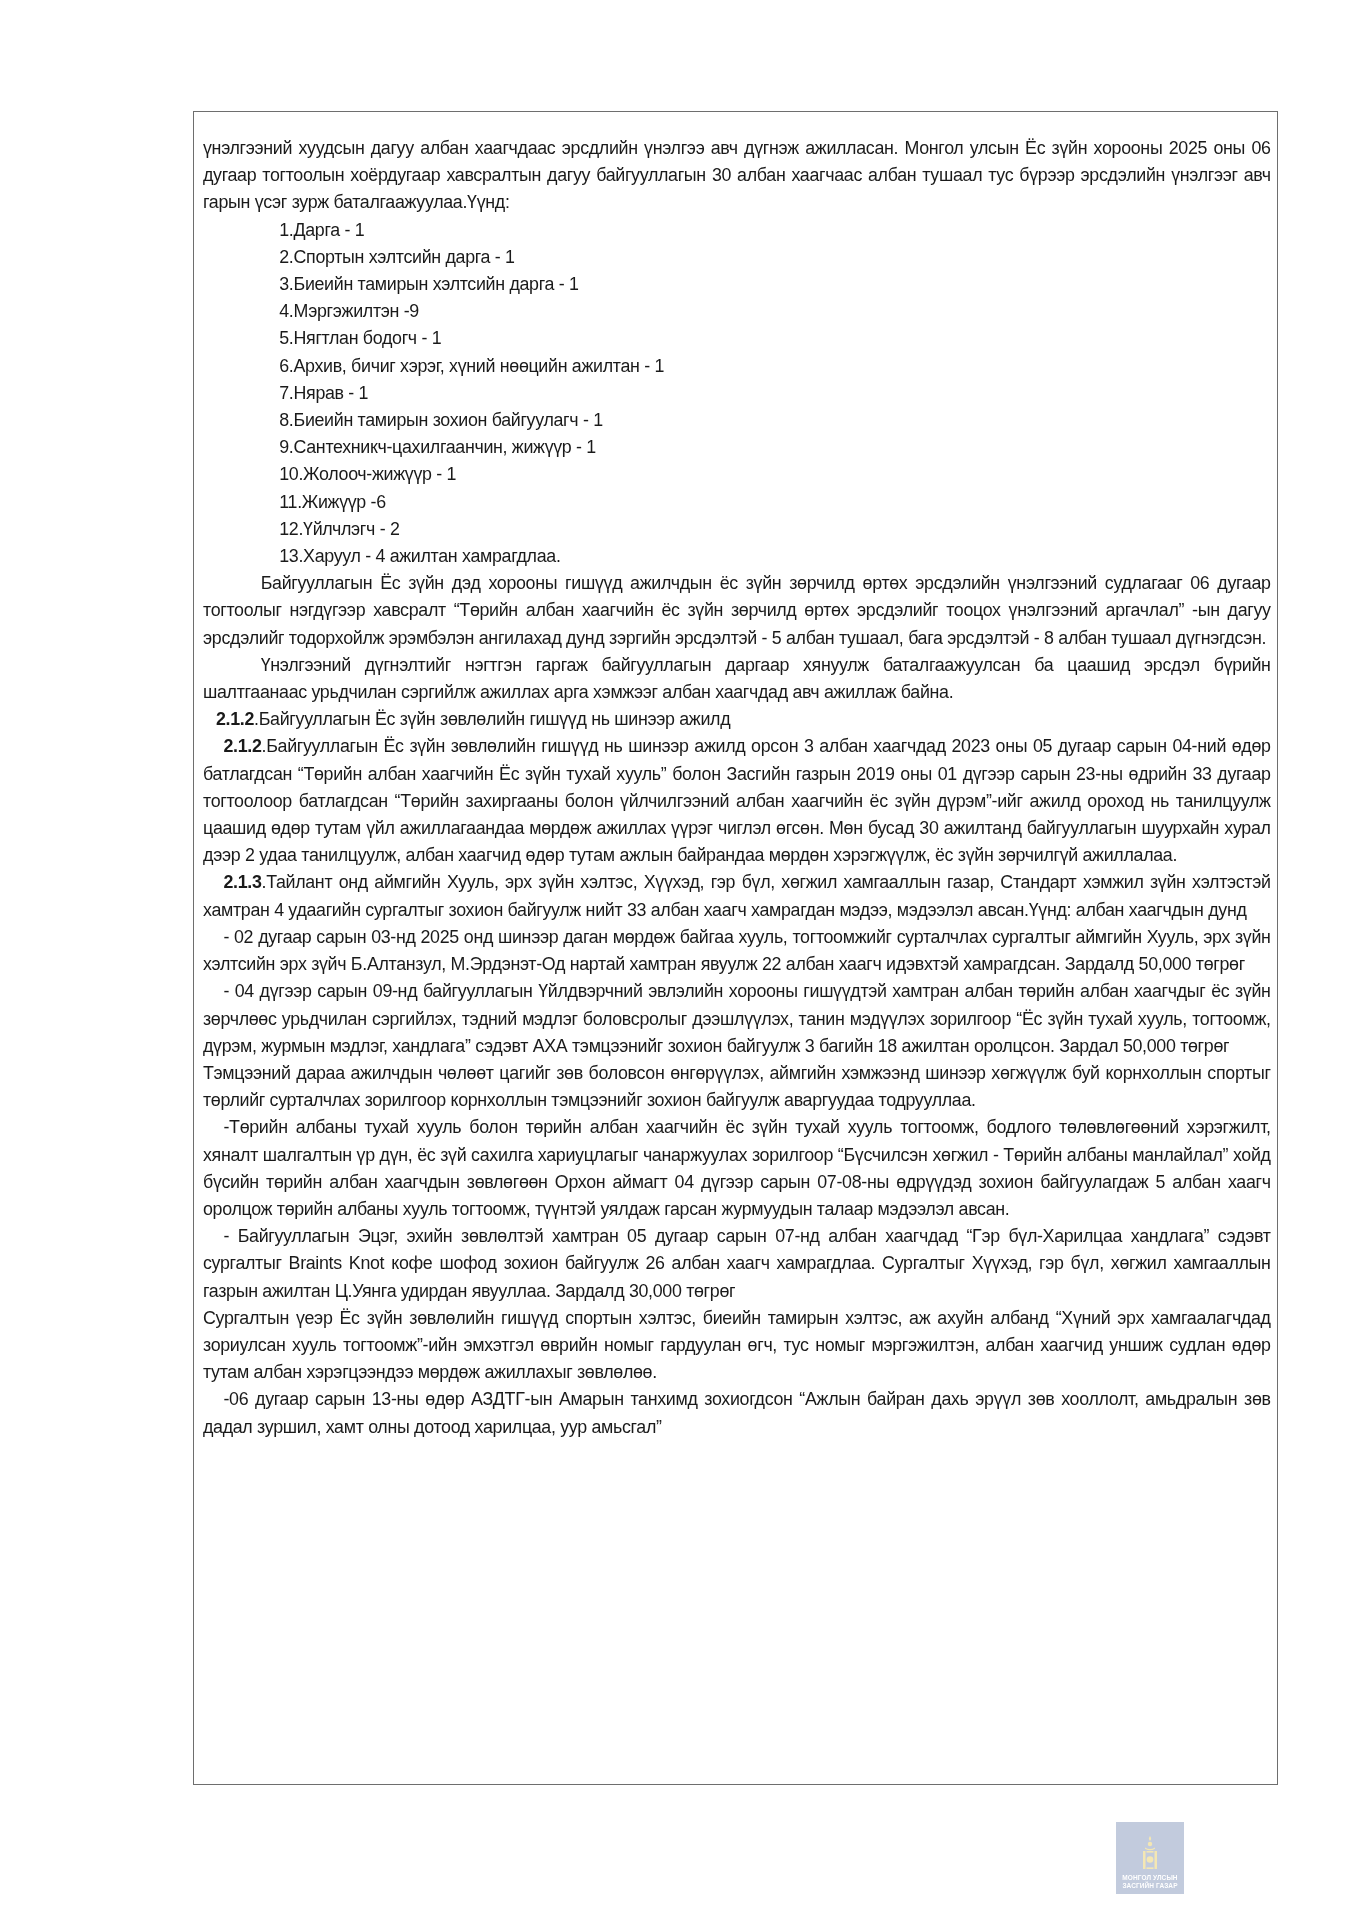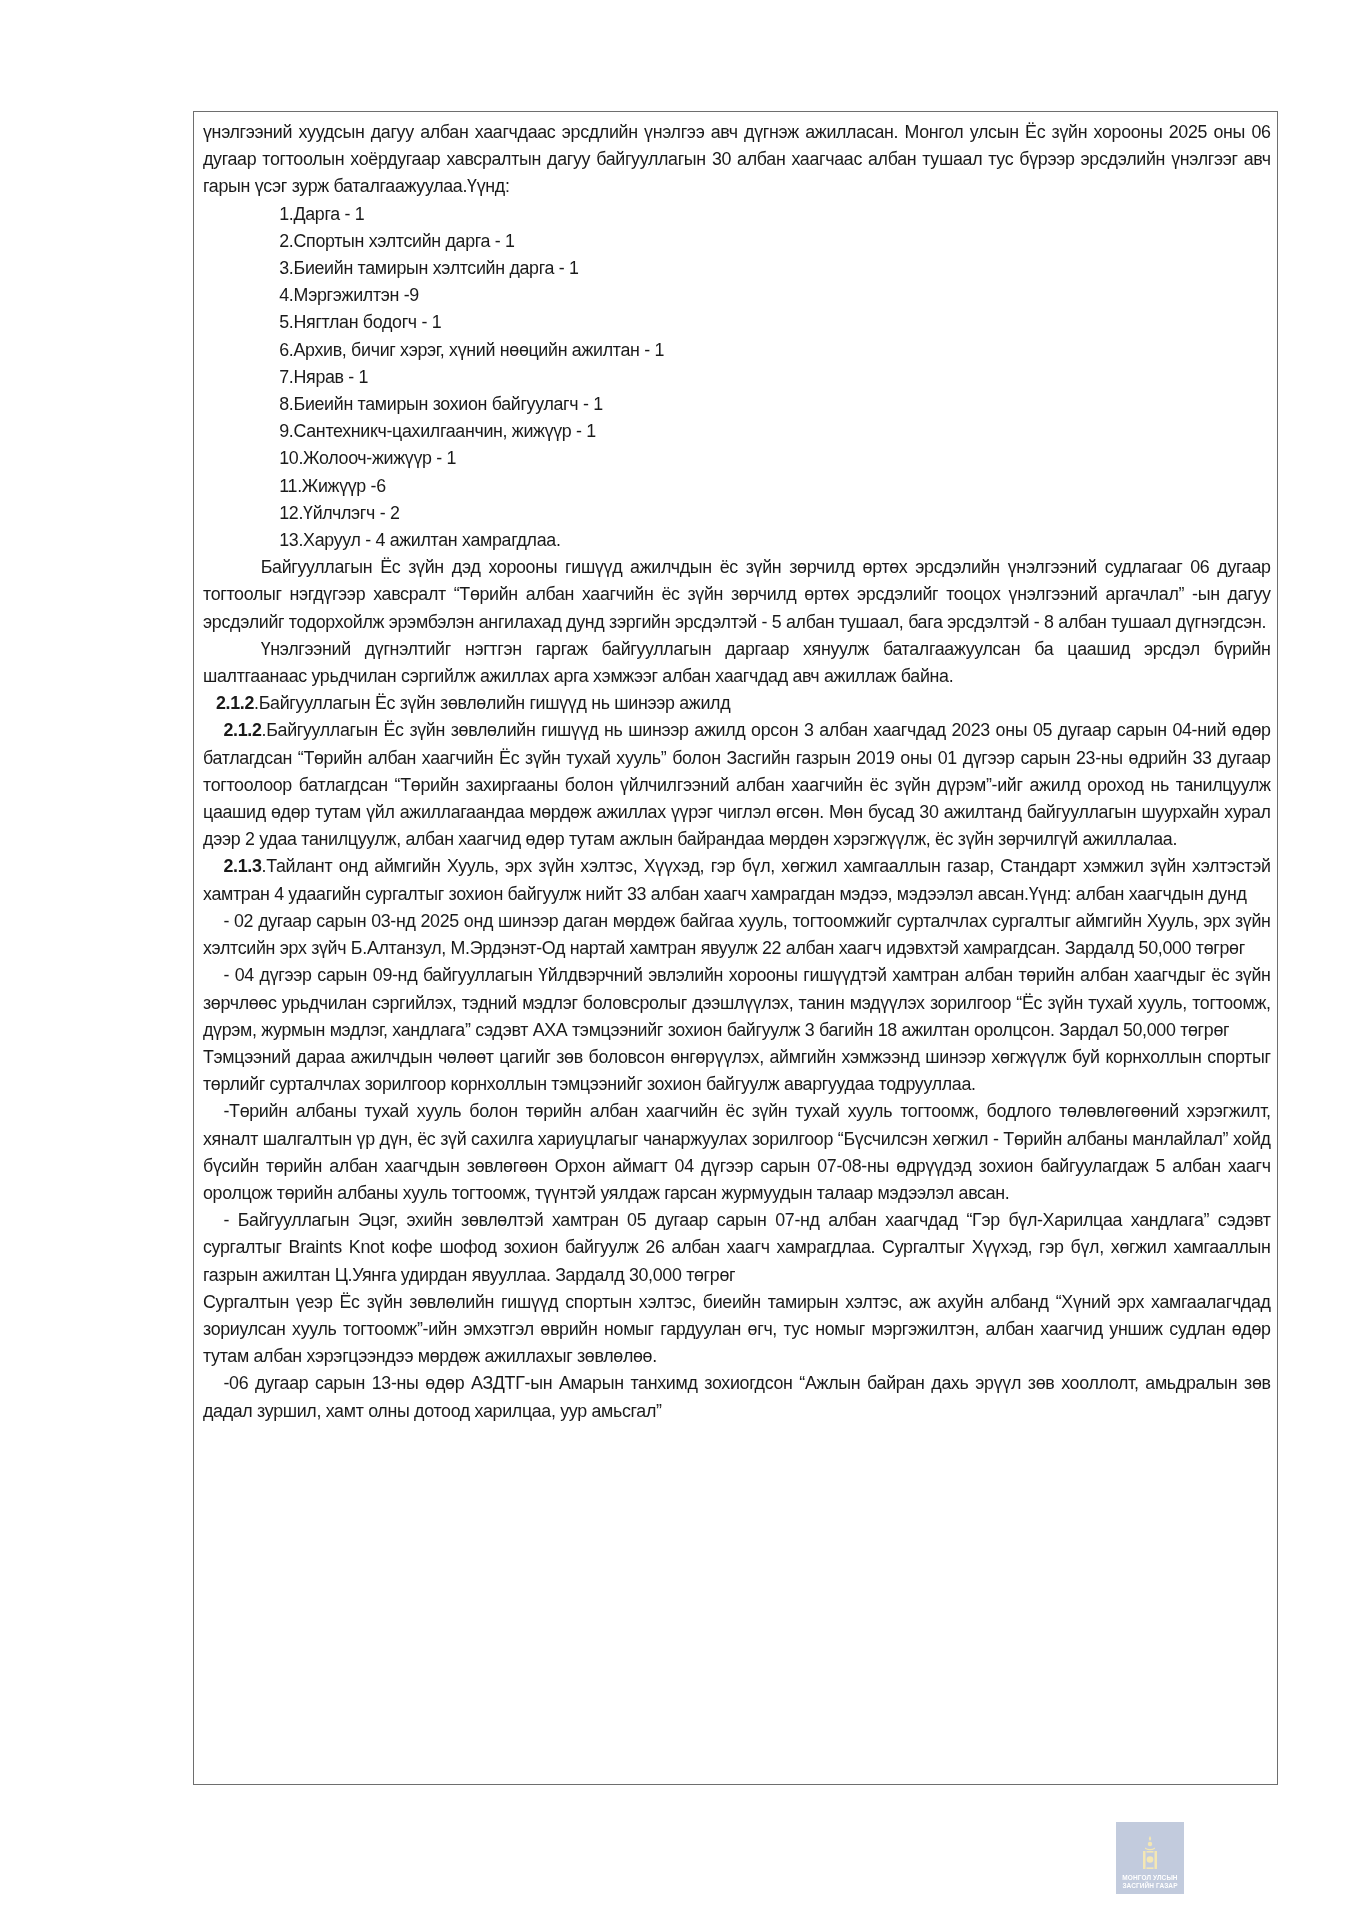--- a/index.html
+++ b/index.html
@@ -16,21 +16,21 @@
       color: #1a1a1a;
     }
     .page-frame {
       position: absolute;
       left: 193px;
       top: 111px;
       width: 1085px;
       height: 1674px;
       border: 1px solid #6e6e6e;
       box-sizing: border-box;
-      padding: 6px 9px 0 9px;
+      padding: 22px 9px 0 9px;
       overflow: hidden;
     }
     .doc-text {
       font-size: 19.2px;
       line-height: 27.2px;
       letter-spacing: -0.35px;
       transform: scaleX(0.93);
       transform-origin: left top;
       width: 1148px;
     }

